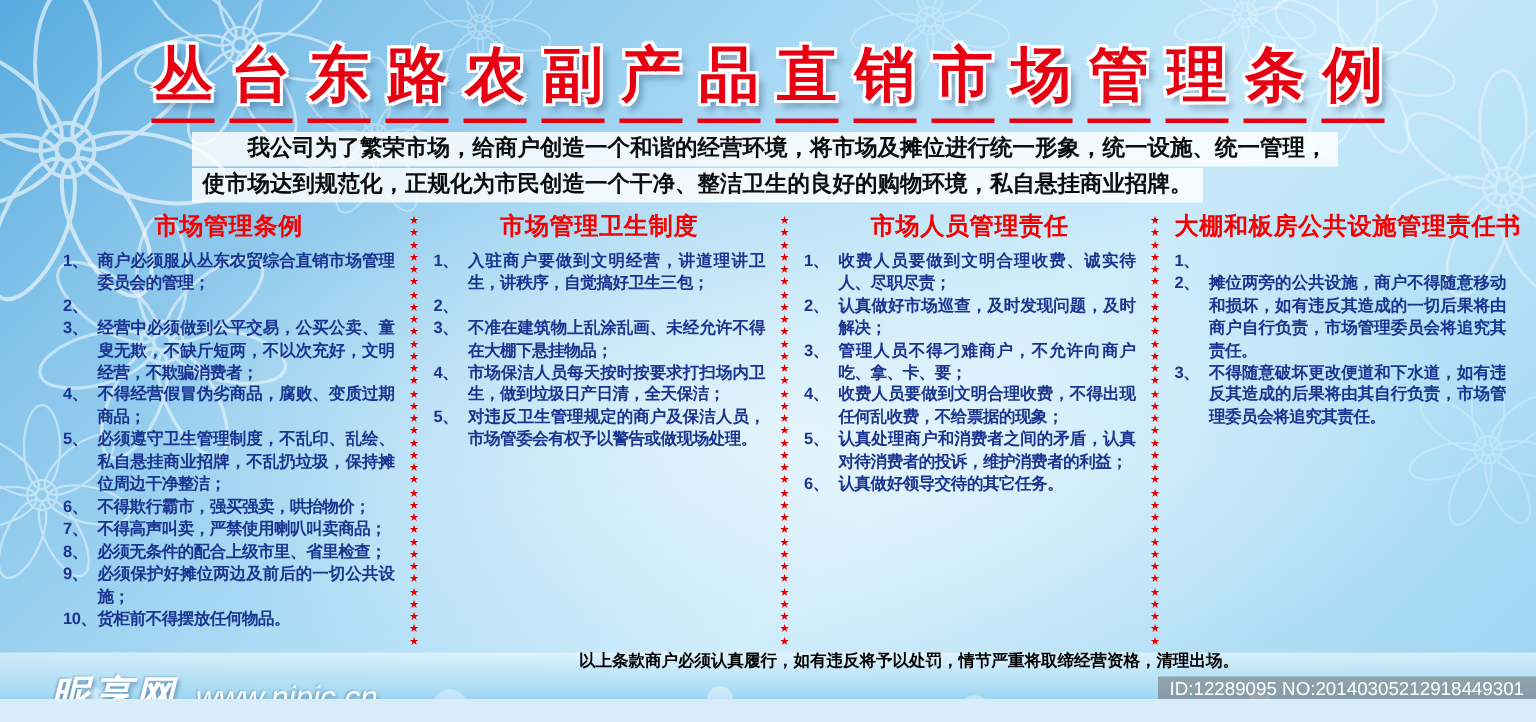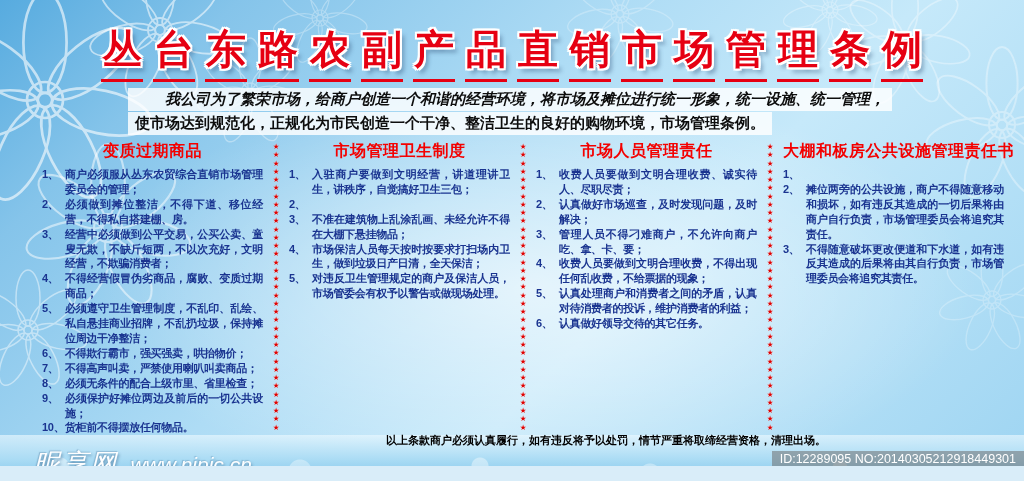--- a/index.html
+++ b/index.html
@@ -25,21 +25,21 @@
   .tchar { display:inline-block; margin:0 5px; padding:0 1px 2px; border-bottom:3px solid #e60012; }
 
   
   .intro { position:absolute; top:88px; left:128px; width:780px; z-index:2; }
   .intro-line {
     display:inline-block; white-space:nowrap;
     background:rgba(255,255,255,0.82);
     color:#0d0d0d; font-weight:bold; font-size:15px; line-height:20px;
     padding:1px 7px 2px 7px; margin-bottom:1px;
   }
-  .intro-line.indent { text-indent:2em;font-style:italic; }
+  .intro-line.indent { text-indent:2em; }
 
   
   .columns { position:absolute; top:141px; left:42px; width:962px; display:flex; z-index:2; }
   .col { width:221px; flex:0 0 221px; }
   .col-header {
     margin:0 0 5px 0; text-align:center; white-space:nowrap;
     color:#f40000; font-size:16px; font-weight:bold; letter-spacing:0.5px;
   }
   .item { display:flex; color:#1a3490; font-weight:bold; font-size:11px; line-height:14.9px; letter-spacing:-0.3px; text-align:justify; }
   .num { flex:0 0 23px; }
@@ -73,21 +73,21 @@
   }
   .signature {
     position:absolute; left:868px; top:465px; z-index:3; white-space:nowrap;
     color:#101010; font-weight:bold; font-size:13.5px;
   }
   .site-watermark {
     position:absolute; left:34px; top:446px; z-index:3; white-space:nowrap;
     font-style:italic; color:#fdfeff;
     text-shadow:1px 2px 3px rgba(90,135,170,0.85), -1px -1px 1px rgba(90,135,170,0.4);
   }
-  .site-name { font-size:26px; font-weight:400; letter-spacing:2px; }
+  .site-name { font-size:26px; font-weight:700; letter-spacing:2px; }
   .site-url  { font-size:21px; font-weight:normal; margin-left:8px; }
 </style>
 </head>
 <body>
 
 <div class="board">
 
   <svg class="flower-layer" width="1024" height="481" viewBox="0 0 1024 481">
     <defs>
       <g id="fl" stroke="#ffffff" fill="none" stroke-width="1.5">
@@ -112,33 +112,32 @@
     <use href="#fl" transform="translate(830,10) scale(0.8)" opacity="0.3"></use>
     <use href="#fl" transform="translate(905,42) scale(1.1)" opacity="0.35"></use>
     <use href="#fl" transform="translate(1002,125) scale(1.3)" opacity="0.35"></use>
     <use href="#fl" transform="translate(992,300) scale(0.9)" opacity="0.25"></use>
   </svg>
 
   <h1 class="title"><span class="tchar">丛</span><span class="tchar">台</span><span class="tchar">东</span><span class="tchar">路</span><span class="tchar">农</span><span class="tchar">副</span><span class="tchar">产</span><span class="tchar">品</span><span class="tchar">直</span><span class="tchar">销</span><span class="tchar">市</span><span class="tchar">场</span><span class="tchar">管</span><span class="tchar">理</span><span class="tchar">条</span><span class="tchar">例</span></h1>
 
   <div class="intro">
     <div><span class="intro-line indent">我公司为了繁荣市场，给商户创造一个和谐的经营环境，将市场及摊位进行统一形象，统一设施、统一管理，</span></div>
-    <div><span class="intro-line">使市场达到规范化，正规化为市民创造一个干净、整洁卫生的良好的购物环境，市场管理条例。</span></div>
+    <div><span class="intro-line">使市场达到规范化，正规化为市民创造一个干净、整洁卫生的良好的购物环境，私自悬挂商业招牌。</span></div>
   </div>
 
   <div class="columns" id="columns">
       <div class="col">
-        <h2 class="col-header">变质过期商品</h2>
+        <h2 class="col-header">市场管理条例</h2>
         <div class="item">
           <span class="num">1、</span>
           <span class="txt">商户必须服从丛东农贸综合直销市场管理委员会的管理；</span>
         </div>
         <div class="item">
           <span class="num">2、</span>
-          <span class="txt">必须做到摊位整洁，不得下道、移位经营，不得私自搭建棚、房。</span>
         </div>
         <div class="item">
           <span class="num">3、</span>
           <span class="txt">经营中必须做到公平交易，公买公卖、童叟无欺，不缺斤短两，不以次充好，文明经营，不欺骗消费者；</span>
         </div>
         <div class="item">
           <span class="num">4、</span>
           <span class="txt">不得经营假冒伪劣商品，腐败、变质过期商品；</span>
         </div>
         <div class="item">

